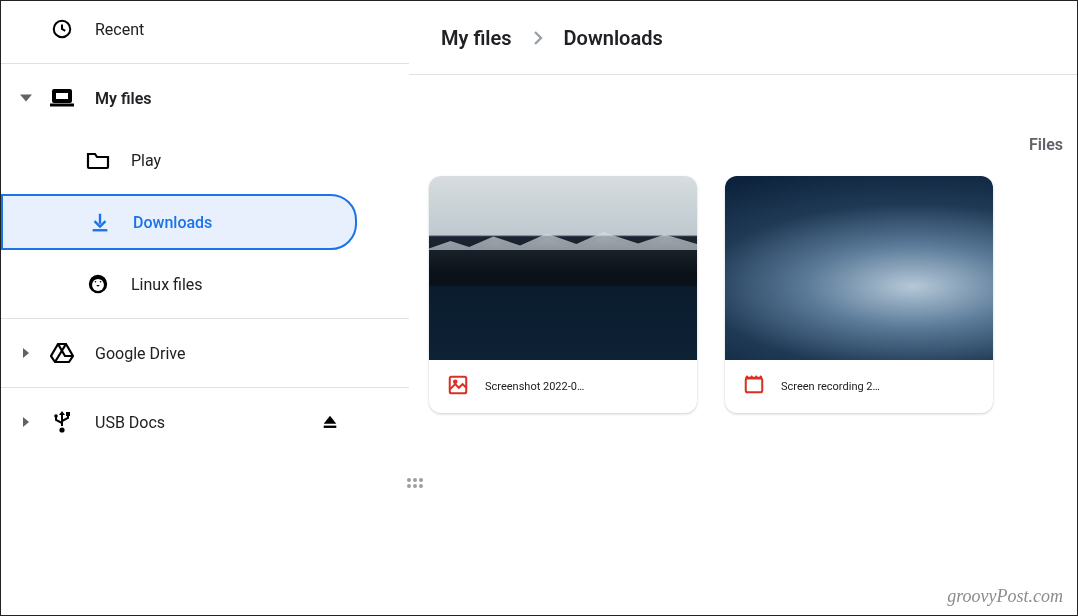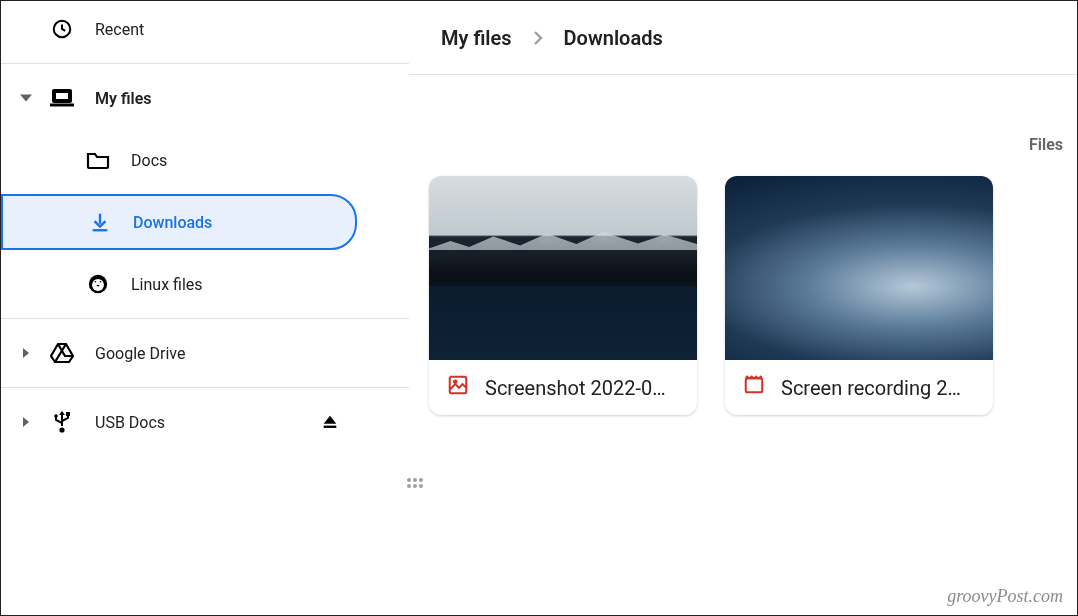--- a/index.html
+++ b/index.html
@@ -132,21 +132,21 @@
       width: 100%;
       height: 184px;
       position: relative;
       overflow: hidden;
     }
     .tile .caption {
       display: flex;
       align-items: center;
       gap: 16px;
       padding: 14px 18px;
-      font-size: 20px;
+      font-size: 11px;
       color: #202124;
       white-space: nowrap;
       overflow: hidden;
       text-overflow: ellipsis;
     }
     .tile .caption span.text {
       overflow: hidden;
       text-overflow: ellipsis;
     }
     
@@ -216,21 +216,21 @@
       </div>
       <span>My files</span>
     </div>
 
     <div class="sidebar-row child">
       <div class="icon-slot">
         <svg width="24" height="20" viewBox="0 0 24 20" fill="none" stroke="#000" stroke-width="2.2">
             <path d="M2 4 h7 l2 3 h11 v10 a1 1 0 0 1 -1 1 H3 a1 1 0 0 1 -1 -1 Z"></path>
           </svg>
       </div>
-      <span>Docs</span>
+      <span>Play</span>
     </div>
 
     <div class="sidebar-row child active">
       <div class="icon-slot">
         <svg width="22" height="22" viewBox="0 0 24 24" fill="none" stroke="#1a73e8" stroke-width="2.6">
             <path d="M12 3 v11"></path>
             <path d="M6 11 l6 6 l6 -6"></path>
             <path d="M4 21 h16"></path>
           </svg>
       </div>

